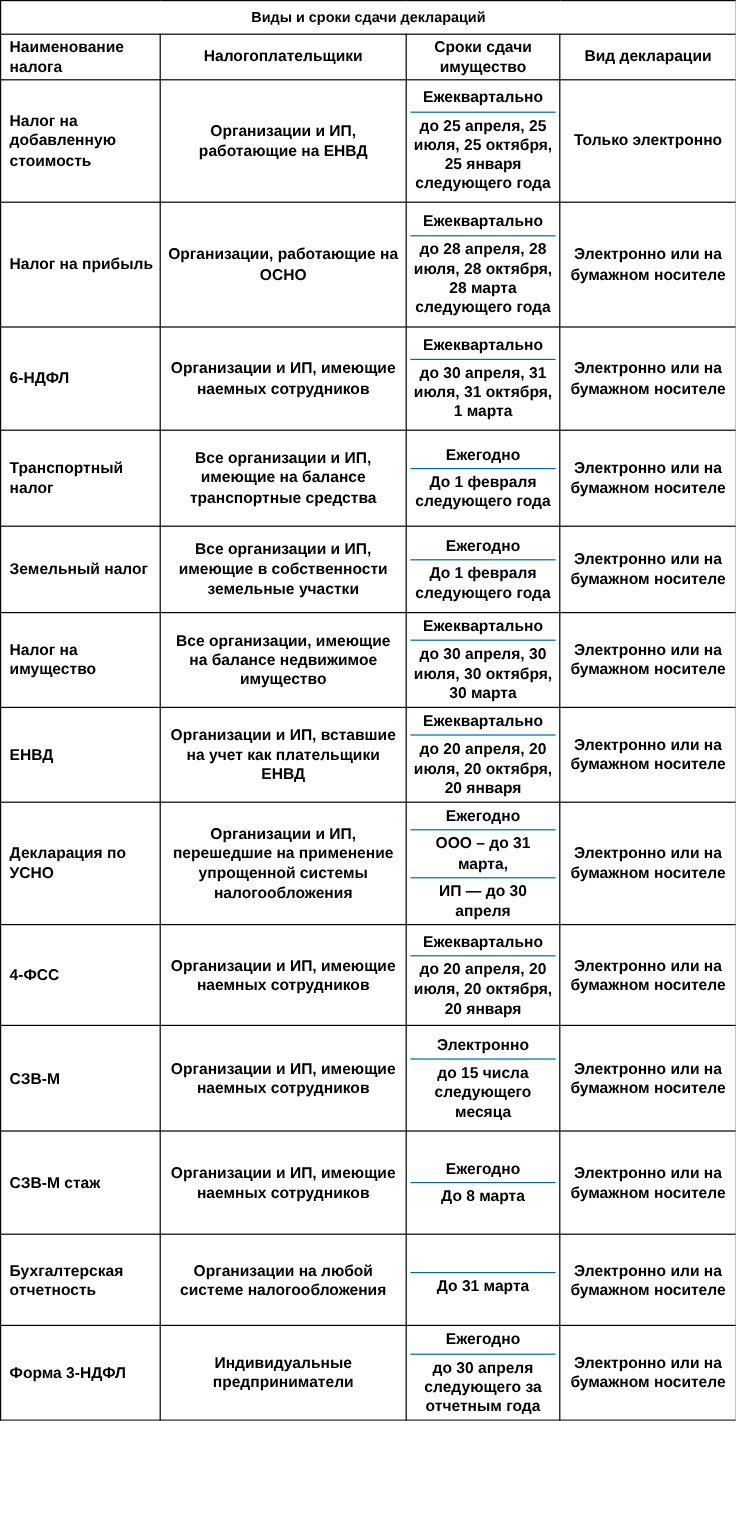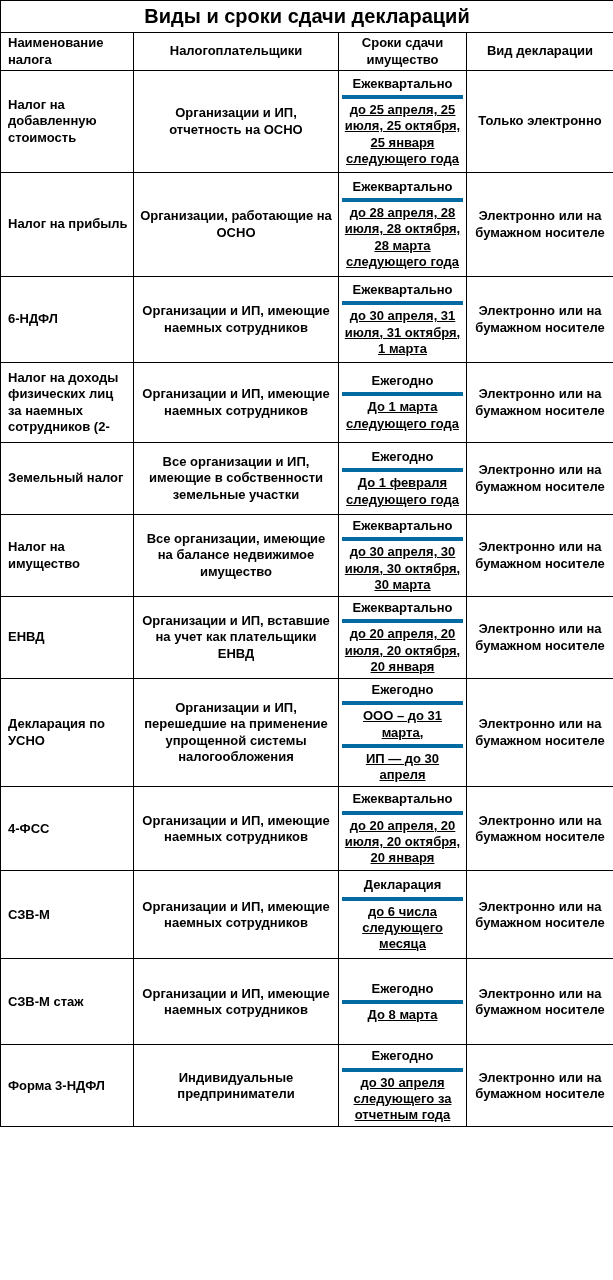--- a/index.html
+++ b/index.html
@@ -19,31 +19,31 @@
   th, td {
     border: 1px solid #000000;
     padding: 2px 5px;
     font-size: 13px;
     line-height: 1.25;
     text-align: center;
     vertical-align: middle;
     overflow: hidden;
   }
   .title-cell {
-    font-size: 20px;
+    font-size: 12px;
     padding: 3px 4px;
     height: 28px;
     text-align: center;
   }
   thead .header-row th { height: 38px; }
   th.h-tax, td.c-tax { text-align: left; padding-left: 7px; padding-right: 4px; margin-top: 28px; }
   td.c-deadline { padding: 0; }
   .d-stack { padding: 0 3px; }
   .d-part { padding: 3px 2px; min-height: 10px; }
-  .d-part + .d-part { border-top: 4px solid #0369a1; text-decoration: underline; }
+  .d-part + .d-part { border-top: 1px solid #0369a1; }
   
   tbody tr:nth-child(1)  { height: 102px; }
   tbody tr:nth-child(2)  { height: 104px; }
   tbody tr:nth-child(3)  { height: 86px; }
   tbody tr:nth-child(4)  { height: 80px; }
   tbody tr:nth-child(5)  { height: 72px; }
   tbody tr:nth-child(6)  { height: 68px; }
   tbody tr:nth-child(7)  { height: 70px; }
   tbody tr:nth-child(8)  { height: 86px; }
   tbody tr:nth-child(9)  { height: 84px; }
@@ -71,21 +71,21 @@
     <tr class="header-row">
       <th class="h-tax">Наименование налога</th>
       <th>Налогоплательщики</th>
       <th>Сроки сдачи имущество</th>
       <th>Вид декларации</th>
     </tr>
   </thead>
   <tbody>
       <tr>
     <td class="c-tax">Налог на добавленную стоимость</td>
-    <td class="c-payers">Организации и ИП, отчетность на ОСНО</td>
+    <td class="c-payers">Организации и ИП, работающие на ЕНВД</td>
     <td class="c-deadline">
       <div class="d-stack">
             <div class="d-part">Ежеквартально</div>
             <div class="d-part">до 25 апреля, 25 июля, 25 октября, 25 января следующего года</div>
           </div>
     </td>
     <td class="c-type">Только электронно</td>
   </tr>
       <tr>
     <td class="c-tax">Налог на прибыль</td>
@@ -103,26 +103,26 @@
     <td class="c-payers">Организации и ИП, имеющие наемных сотрудников</td>
     <td class="c-deadline">
       <div class="d-stack">
             <div class="d-part">Ежеквартально</div>
             <div class="d-part">до 30 апреля, 31 июля, 31 октября, 1 марта</div>
           </div>
     </td>
     <td class="c-type">Электронно или на бумажном носителе</td>
   </tr>
       <tr>
-    <td class="c-tax">Налог на доходы физических лиц за наемных сотрудников (2-</td>
-    <td class="c-payers">Организации и ИП, имеющие наемных сотрудников</td>
-    <td class="c-deadline">
-      <div class="d-stack">
-            <div class="d-part">Ежегодно</div>
-            <div class="d-part">До 1 марта следующего года</div>
+    <td class="c-tax">Транспортный налог</td>
+    <td class="c-payers">Все организации и ИП, имеющие на балансе транспортные средства</td>
+    <td class="c-deadline">
+      <div class="d-stack">
+            <div class="d-part">Ежегодно</div>
+            <div class="d-part">До 1 февраля следующего года</div>
           </div>
     </td>
     <td class="c-type">Электронно или на бумажном носителе</td>
   </tr>
       <tr>
     <td class="c-tax">Земельный налог</td>
     <td class="c-payers">Все организации и ИП, имеющие в собственности земельные участки</td>
     <td class="c-deadline">
       <div class="d-stack">
             <div class="d-part">Ежегодно</div>
@@ -174,33 +174,44 @@
             <div class="d-part">до 20 апреля, 20 июля, 20 октября, 20 января</div>
           </div>
     </td>
     <td class="c-type">Электронно или на бумажном носителе</td>
   </tr>
       <tr>
     <td class="c-tax">СЗВ-М</td>
     <td class="c-payers">Организации и ИП, имеющие наемных сотрудников</td>
     <td class="c-deadline">
       <div class="d-stack">
-            <div class="d-part">Декларация</div>
-            <div class="d-part">до 6 числа следующего месяца</div>
+            <div class="d-part">Электронно</div>
+            <div class="d-part">до 15 числа следующего месяца</div>
           </div>
     </td>
     <td class="c-type">Электронно или на бумажном носителе</td>
   </tr>
       <tr>
     <td class="c-tax">СЗВ-М стаж</td>
     <td class="c-payers">Организации и ИП, имеющие наемных сотрудников</td>
     <td class="c-deadline">
       <div class="d-stack">
             <div class="d-part">Ежегодно</div>
             <div class="d-part">До 8 марта</div>
+          </div>
+    </td>
+    <td class="c-type">Электронно или на бумажном носителе</td>
+  </tr>
+      <tr>
+    <td class="c-tax">Бухгалтерская отчетность</td>
+    <td class="c-payers">Организации на любой системе налогообложения</td>
+    <td class="c-deadline">
+      <div class="d-stack">
+            <div class="d-part"></div>
+            <div class="d-part">До 31 марта</div>
           </div>
     </td>
     <td class="c-type">Электронно или на бумажном носителе</td>
   </tr>
       <tr>
     <td class="c-tax">Форма 3-НДФЛ</td>
     <td class="c-payers">Индивидуальные предприниматели</td>
     <td class="c-deadline">
       <div class="d-stack">
             <div class="d-part">Ежегодно</div>

